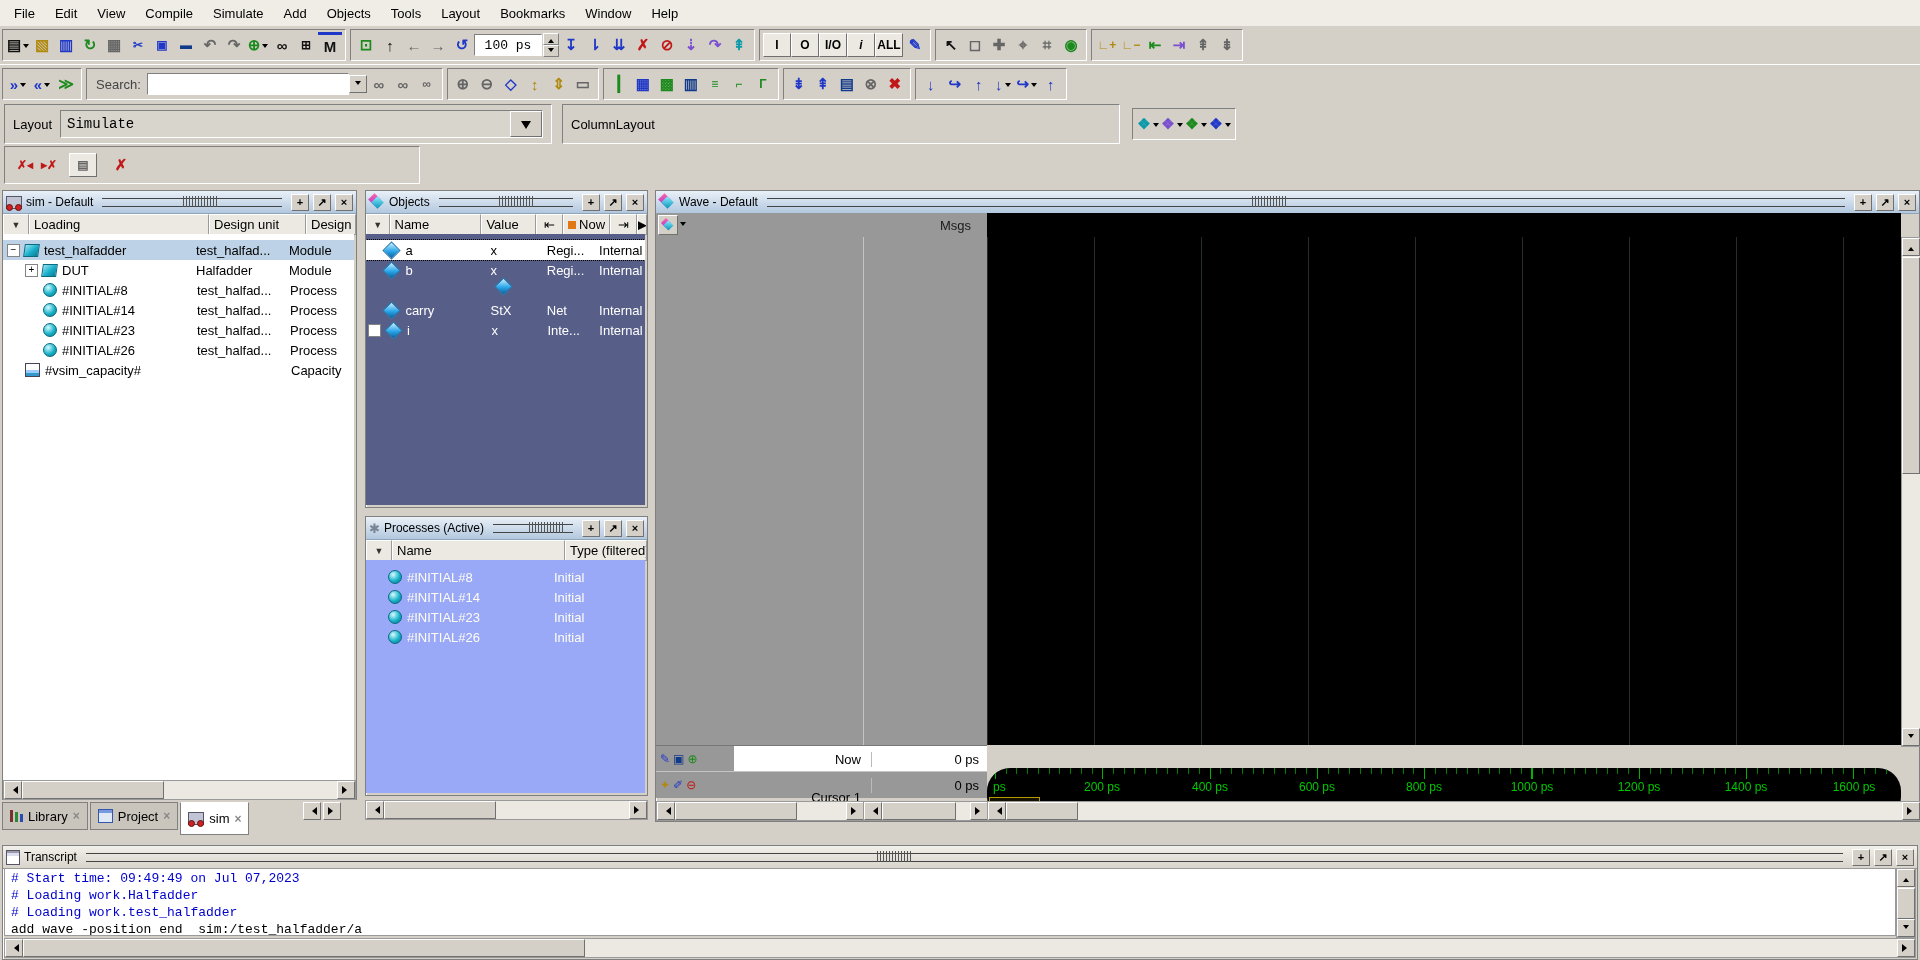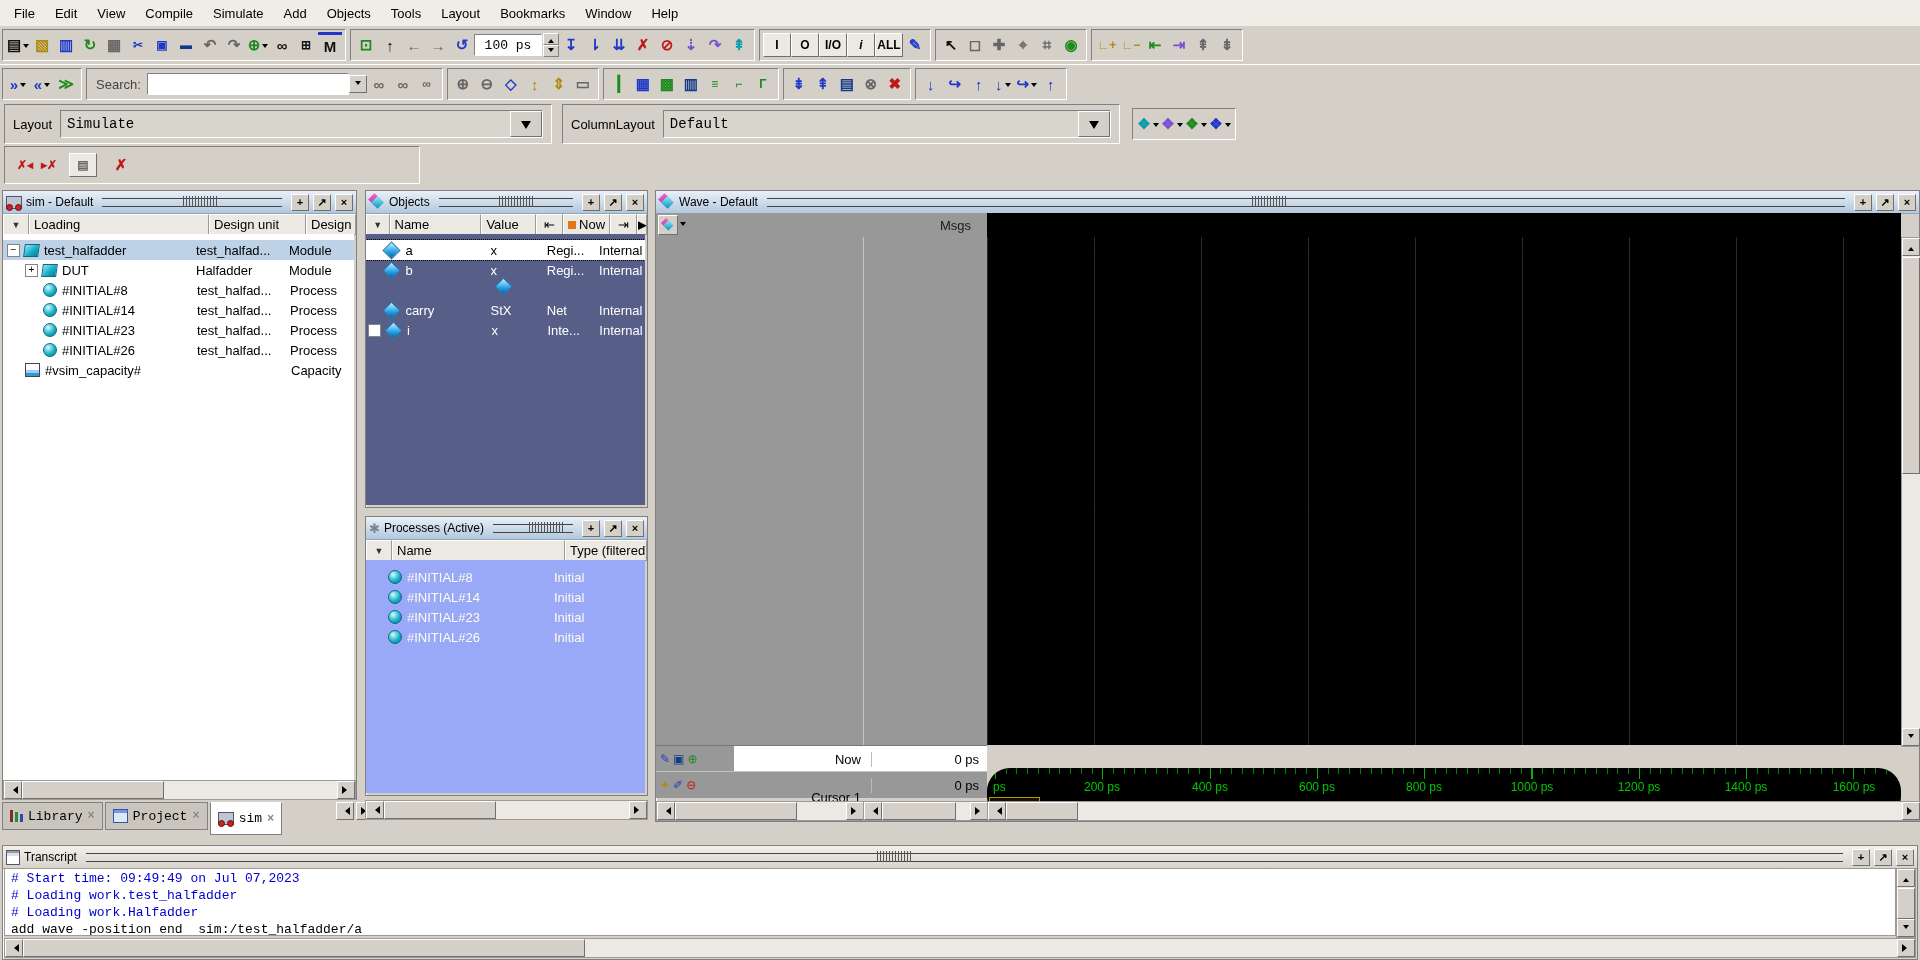--- a/index.html
+++ b/index.html
@@ -74,21 +74,21 @@
   
   .sb{background:#ece9e2;border:1px solid #9a9a9a;display:flex;align-items:center;}
   .sbtn{width:16px;height:16px;background:#d4d0c8;border:1px solid;border-color:#fff #707070 #707070 #fff;
         display:flex;align-items:center;justify-content:center;flex:none;}
   .thumb{height:16px;background:#d4d0c8;border:1px solid;border-color:#fff #707070 #707070 #fff;}
   .vsb{display:flex;flex-direction:column;align-items:center;background:#ece9e2;border:1px solid #9a9a9a;}
   .vthumb{width:16px;background:#d4d0c8;border:1px solid;border-color:#fff #707070 #707070 #fff;}
   
   .tabbar{left:2px;top:802px;width:420px;height:34px;display:flex;align-items:flex-start;gap:2px;}
   .tab{height:26px;background:#c9c5bd;border:1px solid #808080;display:flex;align-items:center;
-       gap:5px;padding:0 7px;font-size:13px;font-family:Liberation Mono, monospace;}
+       gap:5px;padding:0 7px;font-size:13px;}
   .tab.active{height:31px;background:#fff;border-top:1px solid #fff;}
   .tclose{color:#888;font-weight:bold;font-size:12px;}
   .libicon{width:13px;height:12px;flex:none;background:
      linear-gradient(0deg,#7a3030 0,#7a3030 100%) left/3px 12px no-repeat,
      linear-gradient(0deg,#2a8a3a 0,#2a8a3a 100%) 5px 2px/3px 10px no-repeat,
      linear-gradient(0deg,#2a4ab8 0,#2a4ab8 100%) 10px 4px/3px 8px no-repeat;}
   .projicon{width:13px;height:12px;flex:none;background:#dfe8f5;border:1px solid #3355aa;
      box-shadow:inset 0 3px 0 #7799dd;}
   .simicon{width:14px;height:11px;flex:none;background:#c0c4d4;border:1px solid #556;position:relative;}
   .simicon:before,.simicon:after{content:"";position:absolute;bottom:-3px;width:5px;height:5px;border-radius:50%;
@@ -281,26 +281,20 @@
       <span style="padding-right:8px;">Layout</span>
       <span class="combo" style="flex:1;">
         <span class="val">Simulate</span>
         <span class="cbtn">
             <i class="tri-d"></i>
           </span>
       </span>
     </div>
     <div class="lframe" style="width:540px;">
       <span style="padding-right:8px;">ColumnLayout</span>
-      <span class="combo" style="flex:1;">
-        <span class="val">Default</span>
-        <span class="cbtn">
-            <i class="tri-d"></i>
-          </span>
-      </span>
     </div>
     <div class="grp">
       <span class="tbtn c-t">
           <span>❖</span>
           <span class="dda"></span>
         </span>
       <span class="tbtn c-p">
           <span>❖</span>
           <span class="dda"></span>
         </span>
@@ -656,22 +650,22 @@
     <div class="phdr" style="background:linear-gradient(#f2f0ea,#d8d4cc);border-bottom:1px solid #999;">
       <span class="tricon"></span>
       <span class="ptitle">Transcript</span>
       <span class="handle"></span>
       <span class="pbtn">+</span>
       <span class="pbtn">↗</span>
       <span class="pbtn">×</span>
     </div>
     <div class="abs" style="left:1px;top:22px;width:1892px;height:68px;background:#fff;border:1px solid #9a9a9a;padding:2px 0 0 6px;box-sizing:border-box;overflow:hidden;">
       <div class="tline blue"># Start time: 09:49:49 on Jul 07,2023</div>
+      <div class="tline blue"># Loading work.Halfadder</div>
       <div class="tline blue"># Loading work.test_halfadder</div>
-      <div class="tline blue"># Loading work.Halfadder</div>
       <div class="tline">add wave -position end  sim:/test_halfadder/a</div>
     </div>
     <div class="abs vsb" style="left:1893px;top:22px;width:18px;height:68px;">
       <span class="sbtn">
           <i class="tri-u"></i>
         </span>
       <span class="vthumb" style="height:30px;margin-top:1px;"></span>
       <span class="sbtn" style="margin-top:auto;">
           <i class="tri-d"></i>
         </span>

